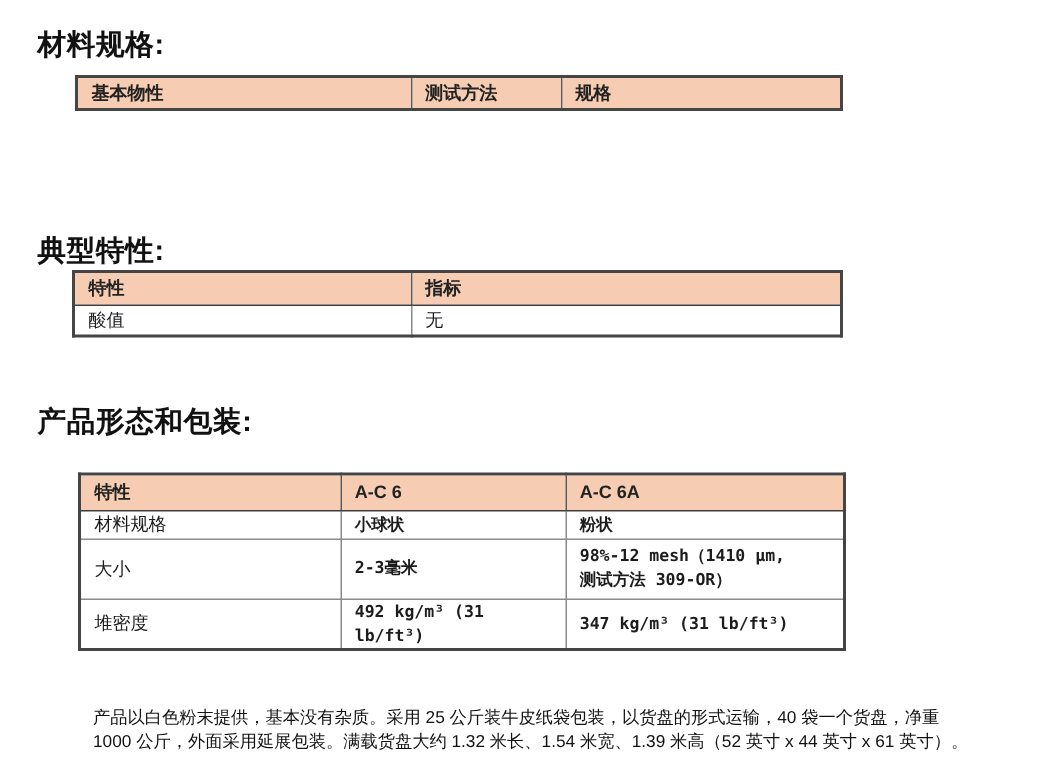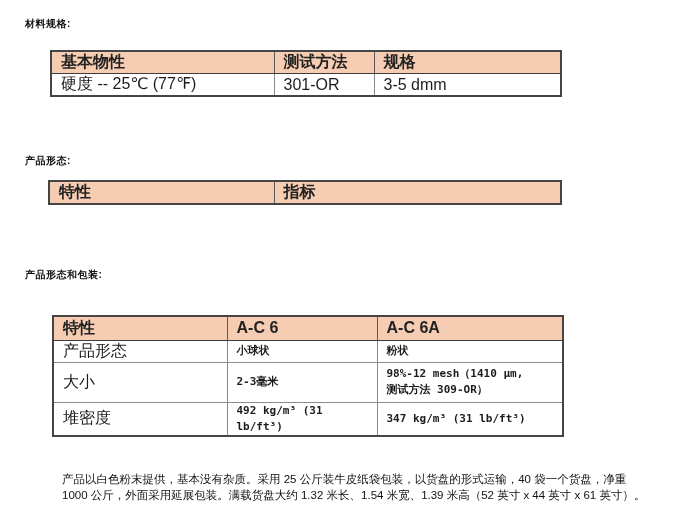--- a/index.html
+++ b/index.html
@@ -3,34 +3,34 @@
 <meta charset="utf-8">
 <style>
   html, body { margin:0; padding:0; }
   body {
     width:698px; height:509px; background:#ffffff; position:relative;
     font-family:"Liberation Sans","DejaVu Sans",sans-serif;
     color:#1a1a1a; overflow:hidden;
   }
   .sec-title {
     position:absolute; left:25px; margin:0;
-    font-size:10px; font-weight:bold; color:#111;
+    font-size:19px; font-weight:bold; color:#111;
     letter-spacing:0.5px;
   }
   #title-1 { top:17px; }
   #title-2 { top:154px; }
   #title-3 { top:268px; }
 
   table {
     position:absolute; border-collapse:collapse; table-layout:fixed;
     border:2px solid #454545; background:#fff;
   }
   th, td {
     padding:0 6px 0 9px; vertical-align:middle;
-    font-size:16px; overflow:hidden;
+    font-size:12px; overflow:hidden;
   }
   th {
     background:#f6cdb3; text-align:left; font-weight:bold; color:#222;
     border:1px solid #5a5a5a; border-bottom:1px solid #3d3d3d;
   }
   td {
     border:1px solid #8a8a8a; border-left:1px solid #5a5a5a;
     color:#1c1c1c;
   }
 
@@ -71,63 +71,62 @@
         <col style="width:187px">
     </colgroup>
     <thead>
       <tr>
         <th>基本物性</th>
         <th>测试方法</th>
         <th>规格</th>
       </tr>
     </thead>
     <tbody>
-      <tr>
-        <td>硬度 -- 25℃ (77℉)</td>
-        <td>301-OR</td>
-        <td>3-5 dmm</td>
-      </tr>
     </tbody>
   </table>
 
-  <h2 class="sec-title" id="title-2">产品形态:</h2>
+  <h2 class="sec-title" id="title-2">典型特性:</h2>
 
   <table id="table-typical">
     <colgroup>
       <col style="width:225px">
         <col style="width:287px">
     </colgroup>
     <thead>
       <tr>
         <th>特性</th>
         <th>指标</th>
       </tr>
     </thead>
     <tbody>
+      <tr>
+        <td>酸值</td>
+        <td>无</td>
+      </tr>
     </tbody>
   </table>
 
   <h2 class="sec-title" id="title-3">产品形态和包装:</h2>
 
   <table id="table-product">
     <colgroup>
       <col style="width:174px">
         <col style="width:150px">
         <col style="width:186px">
     </colgroup>
     <thead>
       <tr>
         <th>特性</th>
         <th>A-C 6</th>
         <th>A-C 6A</th>
       </tr>
     </thead>
     <tbody>
       <tr>
-        <td>产品形态</td>
+        <td>材料规格</td>
         <td class="mono">小球状</td>
         <td class="mono">粉状</td>
       </tr>
       <tr>
         <td>大小</td>
         <td class="mono">2-3毫米</td>
         <td class="mono">98%-12 mesh（1410 μm,
 测试方法 309-OR）</td>
       </tr>
       <tr>

